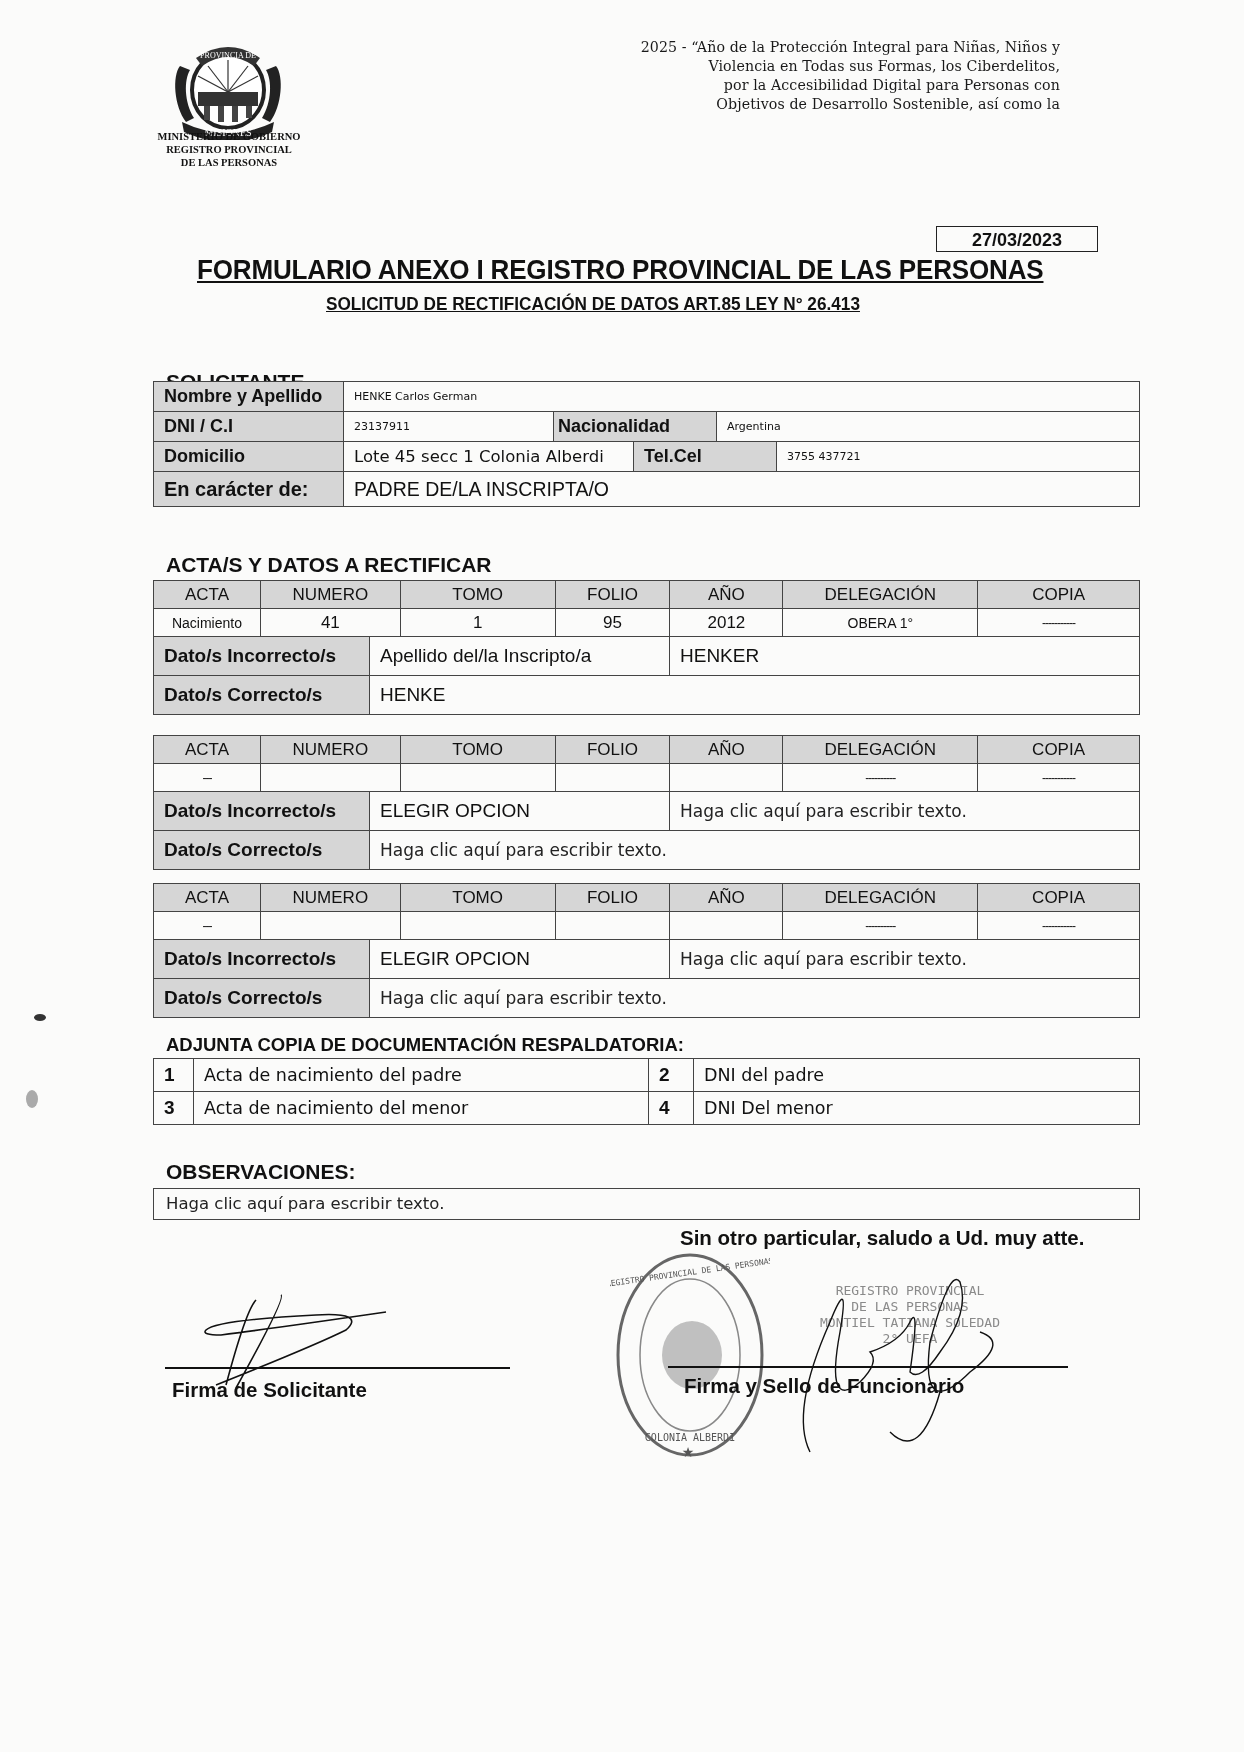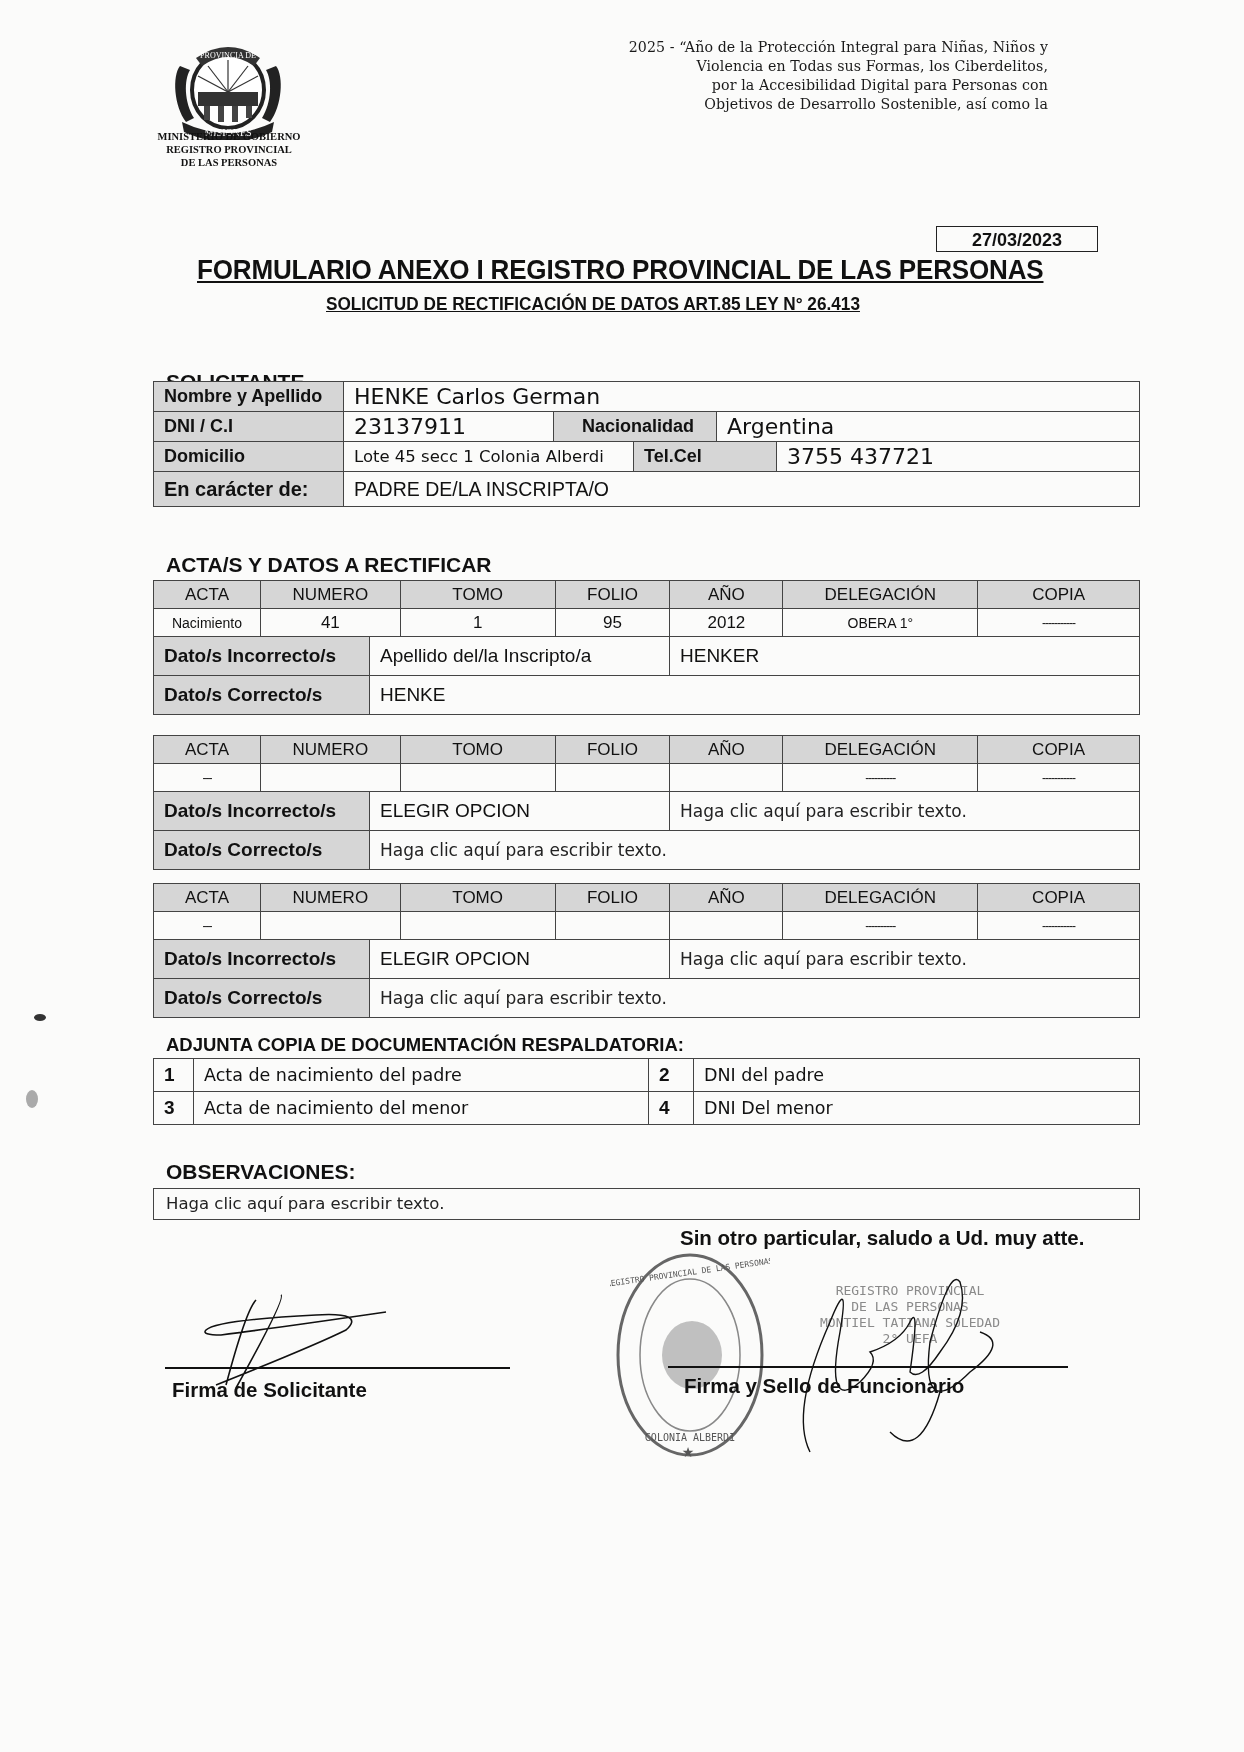--- a/index.html
+++ b/index.html
@@ -6,34 +6,34 @@
   body {
     width: 1244px; height: 1752px; position: relative; overflow: hidden;
     background: #fbfbfa;
     font-family: "Liberation Sans", sans-serif; color: #111;
   }
   .abs { position: absolute; }
   
   .logo { left: 168px; top: 36px; width: 120px; height: 104px; }
   .ministry { left: 134px; top: 130px; width: 190px; text-align: center;
     font-family: "Liberation Serif", serif; font-weight: bold; font-size: 10.5px; line-height: 13px; }
-  .motto { right: 196px; top: 38px; width: 560px; text-align: right;
+  .motto { right: 184px; top: 38px; width: 560px; text-align: right;
     font-family: "DejaVu Serif", serif; font-size: 14.2px; line-height: 19px; color: #1a1a1a; letter-spacing: 0.1px; }
   .date-box { left: 936px; top: 226px; width: 162px; height: 26px; border: 1.5px solid #222;
     font-weight: bold; font-size: 18px; text-align: center; line-height: 26px; box-sizing: border-box; }
   .title { left: 172px; top: 254px; width: 964px; text-align: center; font-weight: bold;
     font-size: 28px; text-decoration: underline; letter-spacing: -0.2px; transform: scaleX(0.93); transform-origin: left; white-space: nowrap; }
   .subtitle { left: 326px; top: 293px; width: 660px; font-weight: bold; font-size: 18.5px; text-decoration: underline;
     white-space: nowrap; transform: scaleX(0.93); transform-origin: left; }
   .section-h { font-weight: bold; font-size: 21px; white-space: nowrap; }
   
   table { border-collapse: collapse; position: absolute; }
   td { border: 1.5px solid #444; padding: 0 10px; height: 30px; font-size: 19px; box-sizing: border-box; white-space: nowrap; }
   td.lbl { background: #d6d6d6; font-weight: bold; font-size: 18px; }
-  td.val { font-family: "DejaVu Sans", sans-serif; font-size: 22px; }
+  td.val { font-family: "DejaVu Sans", sans-serif; font-size: 11px; }
   .acta td { height: 28px; font-size: 17px; text-align: center; padding: 0 4px; }
   .acta tr.head td { background: #d6d6d6; font-weight: normal; }
   .acta td.small { font-size: 14px; }
   .acta td.dash { font-size: 12px; letter-spacing: -1px; }
   .datos td { height: 39px; }
   .datos td.val { font-family: "Liberation Sans", sans-serif; font-size: 19px; transform-origin: left; }
   .datos td.ph { font-family: "DejaVu Sans", sans-serif; font-size: 17px; color: #222; }
   .docs td { height: 33px; font-family: "DejaVu Sans", sans-serif; font-size: 17.5px; }
   .docs td.num { font-family: "Liberation Sans", sans-serif; font-weight: bold; font-size: 19px; width: 38px; padding: 0 10px; }
   .obs { left: 153px; top: 1188px; width: 987px; height: 32px; border: 1.5px solid #444; box-sizing: border-box;
@@ -97,21 +97,21 @@
       <col>
     </colgroup>
   <tbody>
       <tr>
     <td class="lbl">Nombre y Apellido</td>
     <td class="val" colspan="6">HENKE Carlos German</td>
   </tr>
   <tr>
     <td class="lbl">DNI / C.I</td>
     <td class="val" colspan="1">23137911</td>
-    <td class="lbl" colspan="3" style="padding-left:28px;">Nacionalidad</td>
+    <td class="lbl" colspan="3" style="padding-left:4px;">Nacionalidad</td>
     <td class="val" colspan="2">Argentina</td>
   </tr>
   <tr>
     <td class="lbl">Domicilio</td>
     <td class="val" colspan="2" style="font-size:16.5px;">Lote 45 secc 1 Colonia Alberdi</td>
     <td class="lbl" colspan="3">Tel.Cel</td>
     <td class="val">3755 437721</td>
   </tr>
   <tr>
     <td class="lbl" style="height:35px; font-size:20px;">En carácter de:</td>

